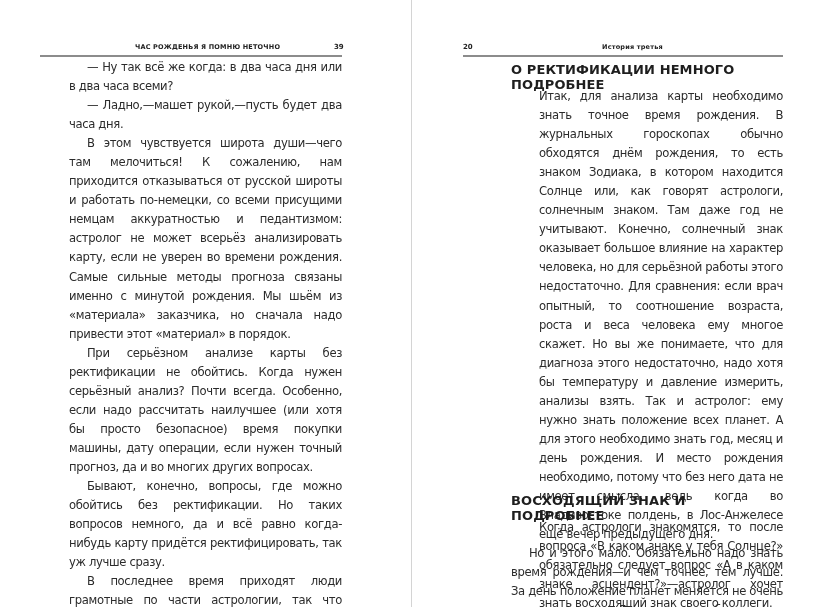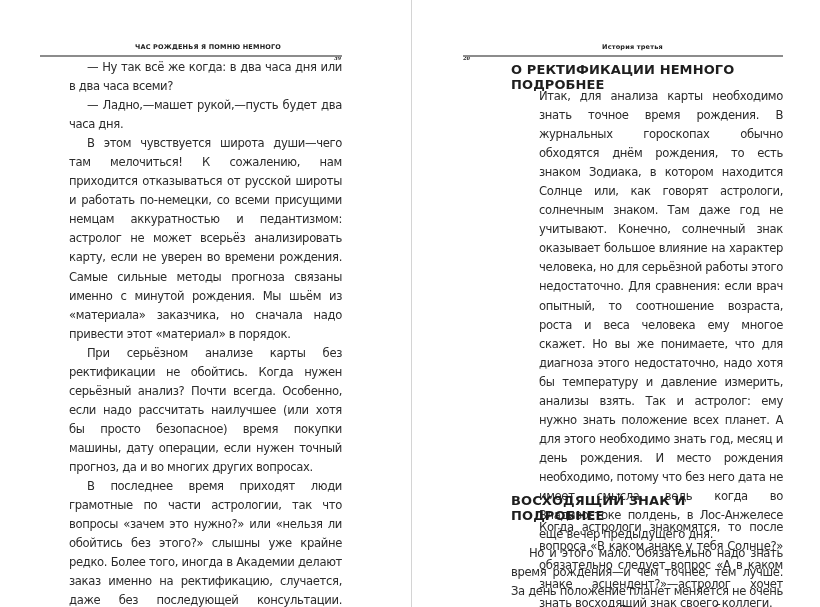--- a/index.html
+++ b/index.html
@@ -8,44 +8,45 @@
     font-family: "DejaVu Sans", sans-serif; color:#2a2a2a;
   }
   .page { position:absolute; top:0; height:607px; }
   .page-left { left:0; width:411px; }
   .page-right { left:412px; width:408px; }
   .gutter { position:absolute; left:411px; top:0; width:1px; height:607px; background:#d4d4d4; }
   .running-head {
     position:absolute; top:43px; font-size:6.5px; font-weight:bold; letter-spacing:0.2px; color:#222;
   }
   .rule { position:absolute; top:55px; height:2px; background:#8c8c8c; }
-  .folio { position:absolute; top:54px; font-size:7px; font-weight:bold; color:#222;font-family:Liberation Serif, serif; }
+  .folio { position:absolute; top:43px; font-size:7px; font-weight:bold; color:#222; }
   .body-text {
     position:absolute; font-size:11.6px; line-height:19.05px; text-align:justify; color:#2b2b2b;
     letter-spacing:-0.35px;
   }
   .body-text p { margin:0; text-indent:18px; }
   .body-text p.noindent { text-indent:0;margin-left:28px; }
   .heading {
     position:absolute; font-weight:bold; font-size:13px; color:#1e1e1e; text-align:left;
     letter-spacing:0.1px;
   }
 </style>
 </head>
 <body>
 
 <div class="page page-left">
-  <div class="running-head" style="left:135px;">ЧАС РОЖДЕНЬЯ Я ПОМНЮ НЕМНОГО</div>
+  <div class="running-head" style="left:135px;">ЧАС РОЖДЕНЬЯ Я ПОМНЮ НЕТОЧНО</div>
   <div class="folio" style="left:334px;">39</div>
   <div class="rule" style="left:40px; width:302px;"></div>
   <div class="body-text" style="left:69px; top:58px; width:273px;">
     <p>— Ну так всё же когда: в два часа дня или в два часа всеми?</p>
     <p>— Ладно,—машет рукой,—пусть будет два часа дня.</p>
     <p>В этом чувствуется широта души—чего там мелочиться! К сожалению, нам приходится отказываться от русской широты и работать по-немецки, со всеми присущими немцам аккуратностью и педантизмом: астролог не может всерьёз анализировать карту, если не уверен во времени рождения. Самые сильные методы прогноза связаны именно с минутой рождения. Мы шьём из «материала» заказчика, но сначала надо привести этот «материал» в порядок.</p>
     <p>При серьёзном анализе карты без ректификации не обойтись. Когда нужен серьёзный анализ? Почти всегда. Особенно, если надо рассчитать наилучшее (или хотя бы просто безопасное) время покупки машины, дату операции, если нужен точный прогноз, да и во многих других вопросах.</p>
+    <p>Бывают, конечно, вопросы, где можно обойтись без ректификации. Но таких вопросов немного, да и всё равно когда-нибудь карту придётся ректифицировать, так уж лучше сразу.</p>
     <p>В последнее время приходят люди грамотные по части астрологии, так что вопросы «зачем это нужно?» или «нельзя ли обойтись без этого?» слышны уже крайне редко. Более того, иногда в Академии делают заказ именно на ректификацию, случается, даже без последующей консультации. Иногда просто хочется знать своё время рождения, но чаще кто-то из астрологов порекомендовал. Скажем, у человека есть личный астролог, он и посылает к нам, потому что в астрологических кругах Академия Астрологии славится своей точностью и надёжностью ректификации.</p>
 
   </div>
 </div>
 
 <div class="gutter"></div>
 
 <div class="page page-right">
   <div class="folio" style="left:51px;">20</div>
   <div class="running-head" style="left:190px; font-weight:bold;">История третья</div>

